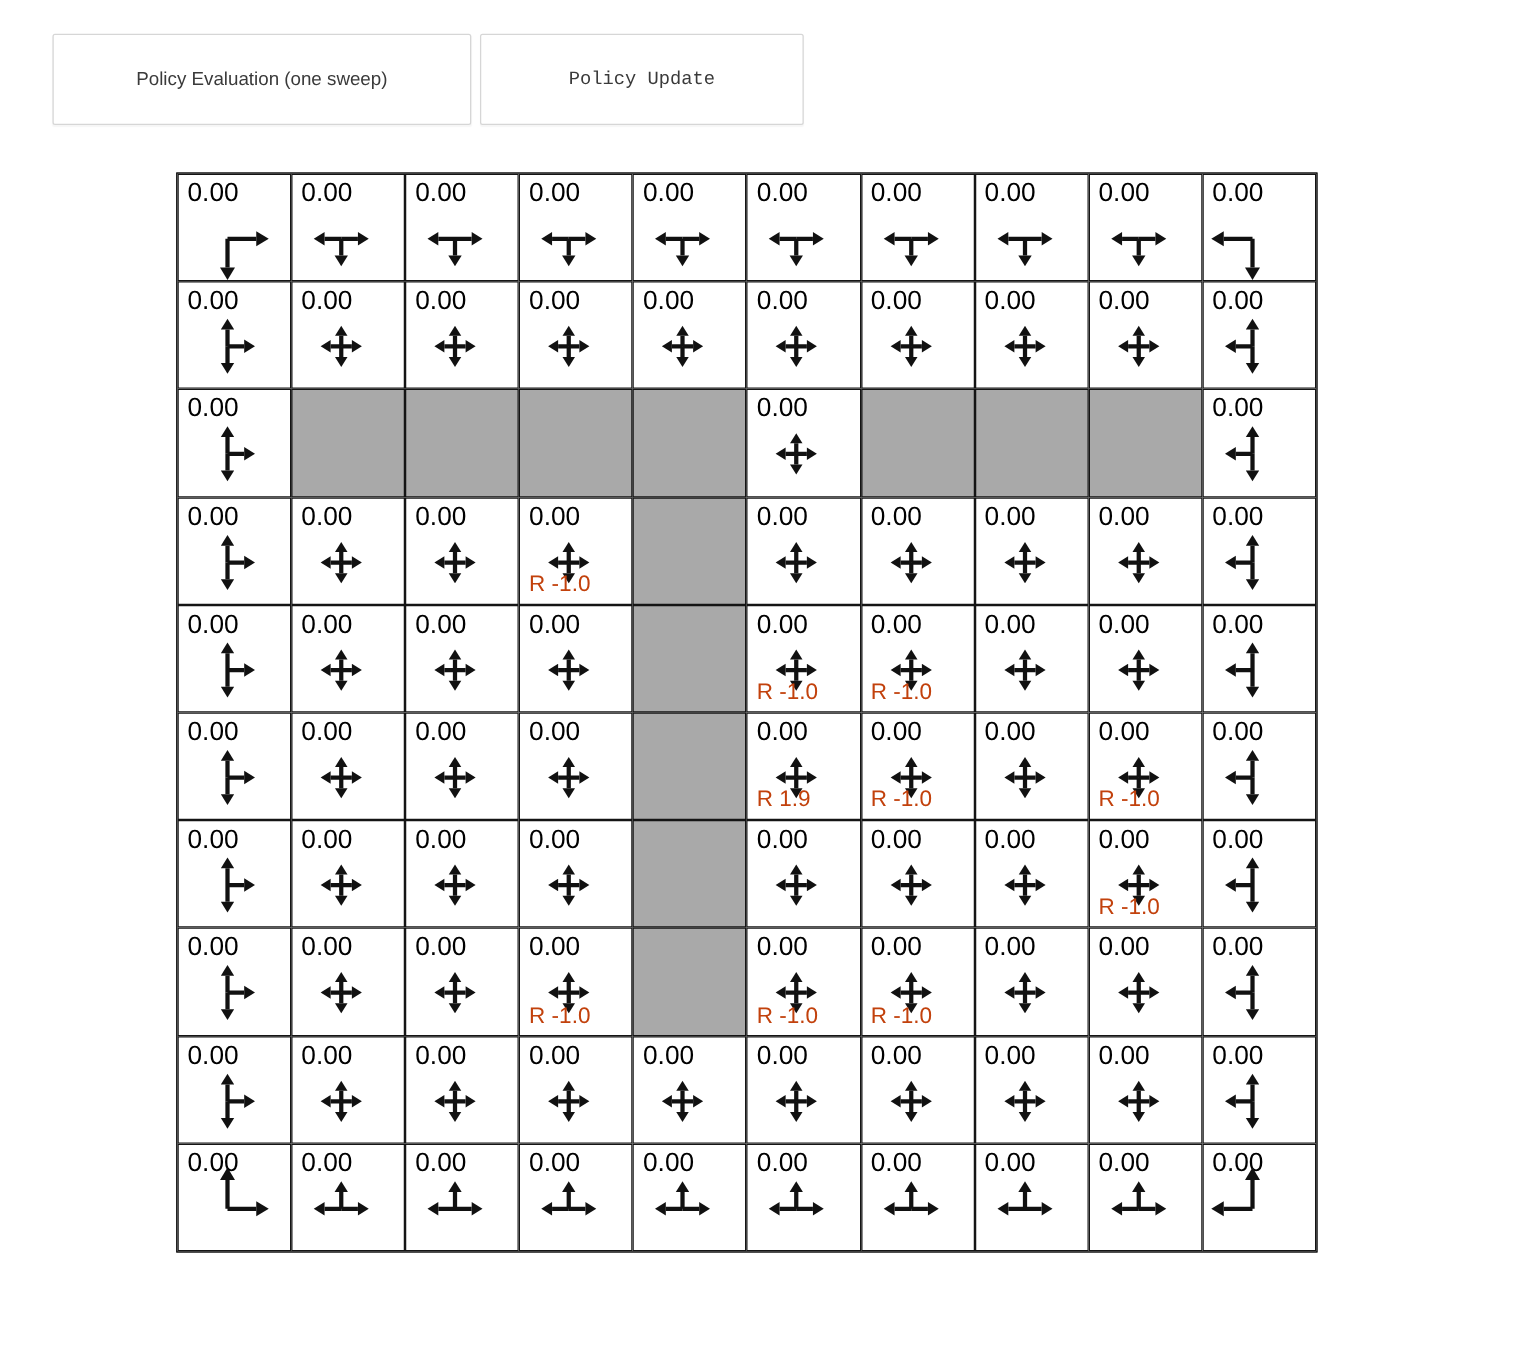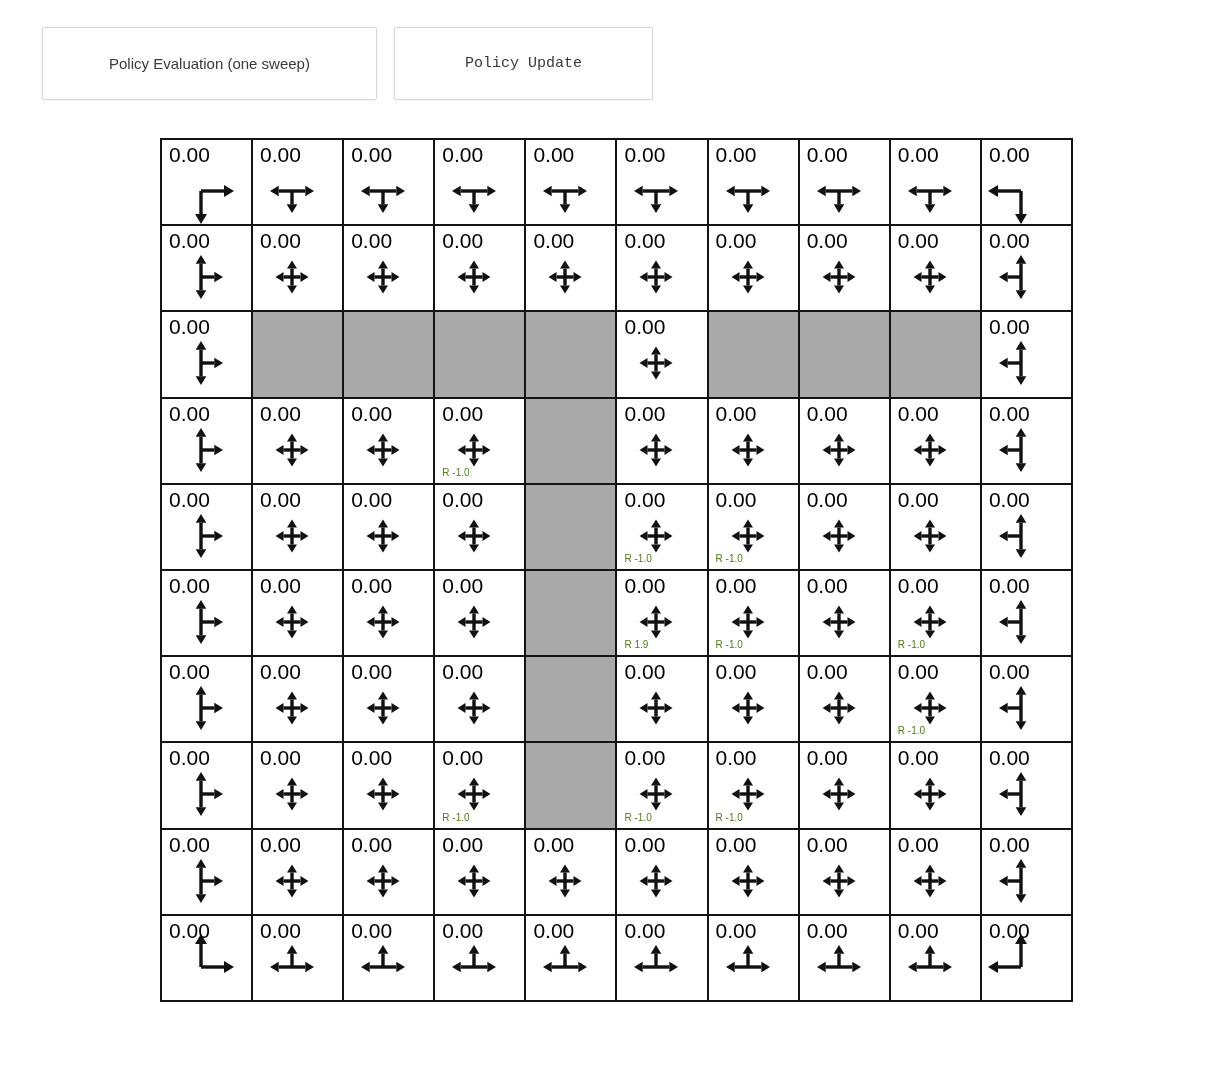--- a/index.html
+++ b/index.html
@@ -14,21 +14,21 @@
     height: 1080px;
     background: #ffffff;
     overflow: hidden;
   }
   
   .toolbar {
     position: absolute;
     left: 42px;
     top: 27px;
     display: flex;
-    gap: 17px;
+    gap: 7px;
   }
   .btn {
     height: 73px;
     background: #ffffff;
     border: 1px solid #d6d6d6;
     border-radius: 2px;
     box-shadow: 0 1px 1px rgba(0,0,0,0.04);
     color: #3a3a3a;
     font-size: 15px;
     font-family: "Liberation Sans", sans-serif;
@@ -39,21 +39,21 @@
     box-sizing: border-box;
     padding: 0;
   }
   .btn.w1 { width: 335px; }
   .btn.w2 { width: 259px; font-family: Liberation Mono, monospace; }
   .btn.w3 { width: 255px; }
   .btn.w4 { width: 260px; }
   
   .grid {
     position: absolute;
-    left: 160px;
+    left: 141px;
     top: 138px;
     width: 913px;
     height: 864px;
     display: grid;
     grid-template-columns: repeat(10, 1fr);
     grid-template-rows: repeat(10, 1fr);
     border: 1px solid #141414;
     background: #141414;
     box-sizing: border-box;
   }
@@ -71,22 +71,22 @@
     top: 3px;
     font-size: 21px;
     line-height: 1.15;
     color: #000000;
     letter-spacing: 0px;
   }
   .cell .reward {
     position: absolute;
     left: 7px;
     bottom: 5px;
-    font-size: 10px;
-    color: #4d7c0f;
+    font-size: 18px;
+    color: #c2410c;
   }
   .cell svg.arrows {
     position: absolute;
     left: 1px;
     top: 13px;
     width: 76px;
     height: 76px;
   }
 </style>
 </head>

